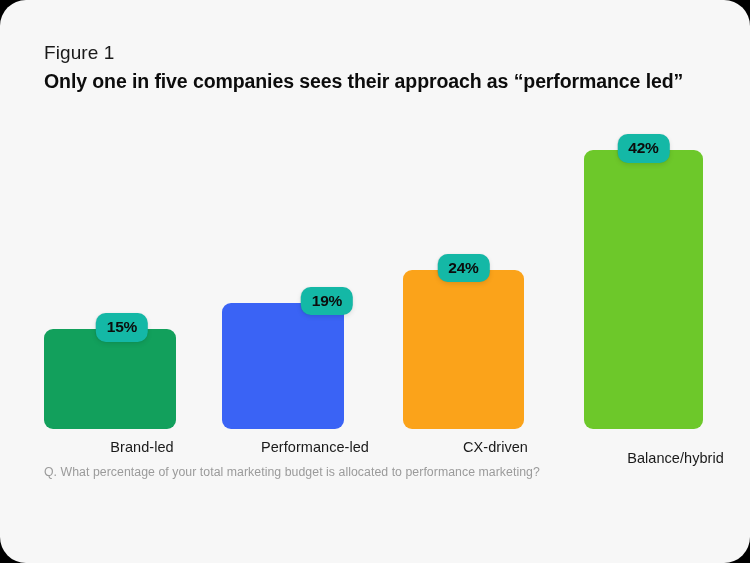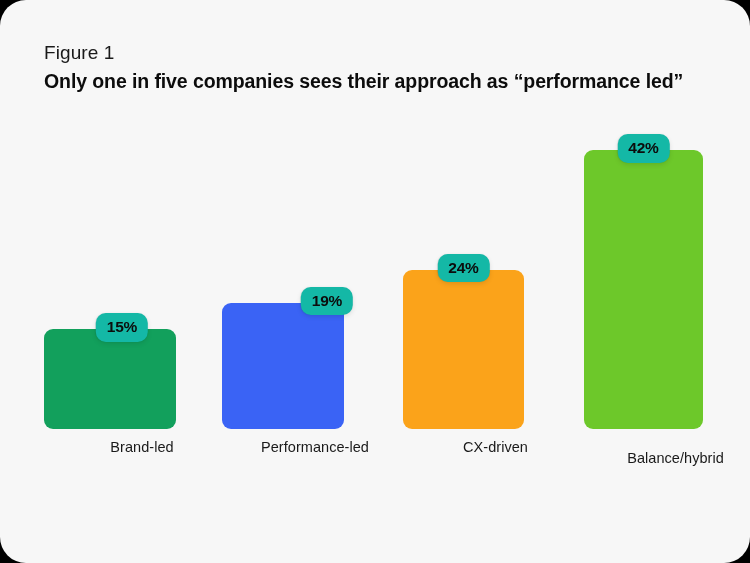--- a/index.html
+++ b/index.html
@@ -105,15 +105,16 @@
       <div class="cat-label" style="left: 283px; top: 439px; transform: translateX(-50%);">Performance-led</div>
       <div class="bar" style="left: 403px; top: 269.571px; width: 121px; height: 159.429px; background: rgb(251, 163, 26);"></div>
       <div class="bar-value-badge" style="left: 463.5px; top: 253.571px; transform: translateX(-50%);">24%</div>
       <div class="cat-label" style="left: 463.5px; top: 439px; transform: translateX(-50%); text-align: right;">CX-driven</div>
       <div class="bar" style="left: 584px; top: 150px; width: 119px; height: 279px; background: rgb(109, 200, 42);"></div>
       <div class="bar-value-badge" style="left: 643.5px; top: 134px; transform: translateX(-50%);">42%</div>
       <div class="cat-label" style="left: 643.5px; top: 450px; transform: translateX(-50%);">Balance/hybrid</div>
     </div>
 
   <div id="footnotes">
+    <div class="footnote-line">Q. What percentage of your total marketing budget is allocated to performance marketing?</div>
   </div>
 
 </div>
 
 </body></html>

